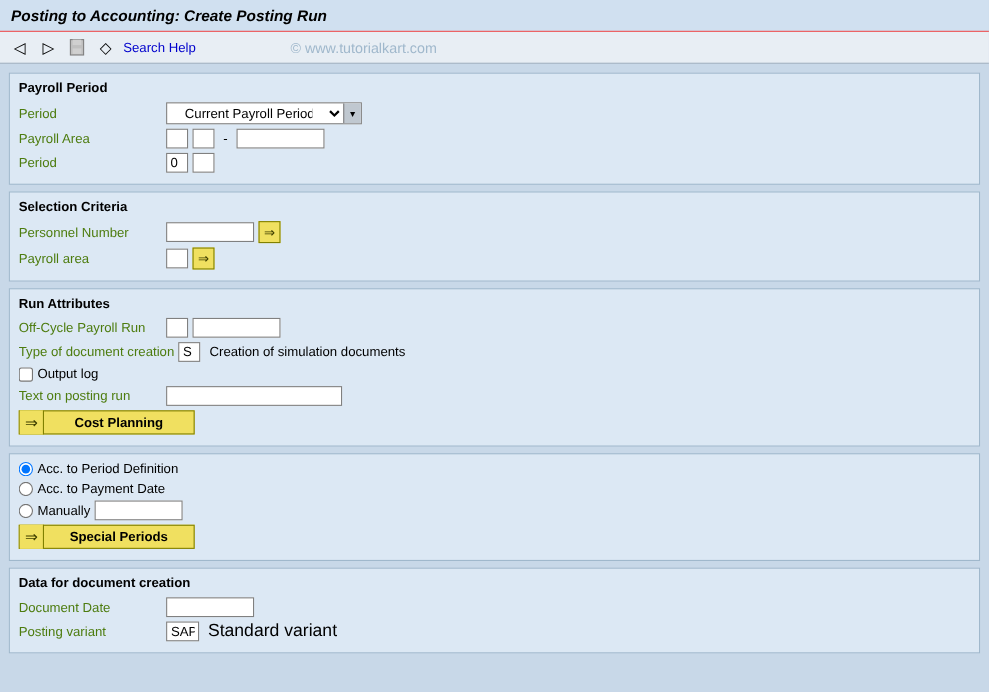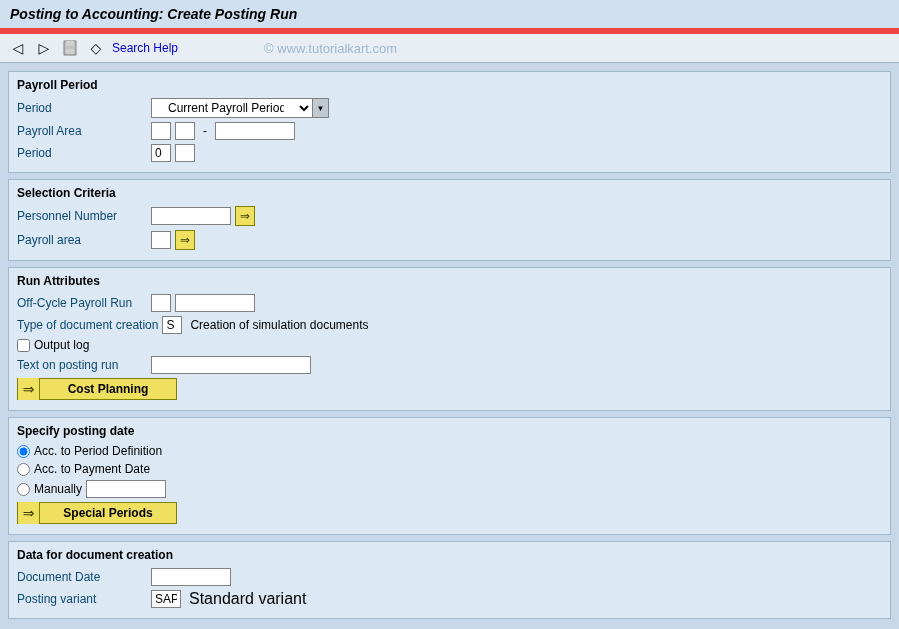--- a/index.html
+++ b/index.html
@@ -5,21 +5,21 @@
     * { box-sizing: border-box; margin: 0; padding: 0; }
     body {
       font-family: Arial, Helvetica, sans-serif;
       font-size: 12px;
       background: #c8d8e8;
       width: 899px;
       min-height: 629px;
     }
     .title-bar {
       background: #d0e0f0;
-      border-bottom: 6px solid #ef4444;
+      border-bottom: 1px solid #ef4444;
       padding: 6px 10px;
       font-weight: bold;
       font-style: italic;
       font-size: 14px;
       color: #000;
     }
     .toolbar {
       background: #e8eef4;
       border-bottom: 1px solid #a0b0c0;
       padding: 4px 8px;
@@ -66,21 +66,21 @@
       border-bottom: none;
     }
     .form-row {
       display: flex;
       align-items: center;
       margin-bottom: 4px;
       gap: 4px;
     }
     .form-label {
       min-width: 130px;
-      color: #0c4a6e;
+      color: #4d7c0f;
       font-size: 12px;
     }
     .form-input {
       height: 18px;
       border: 1px solid #808080;
       background: #fff;
       font-size: 12px;
       padding: 1px 3px;
     }
     .form-input-wide {
@@ -317,21 +317,20 @@
 
     <div class="form-row">
       <button class="cost-planning-btn">
         <span class="arrow-part">⇒</span>
         <span class="label-part">Cost Planning</span>
       </button>
     </div>
   </div>
 
   <div class="section">
-    <div class="section-title">Specify posting date</div>
 
     <div class="radio-row">
       <input type="radio" name="posting-date" checked="" style="">
       <span>Acc. to Period Definition</span>
     </div>
 
     <div class="radio-row">
       <input type="radio" name="posting-date" style="">
       <span>Acc. to Payment Date</span>
     </div>

